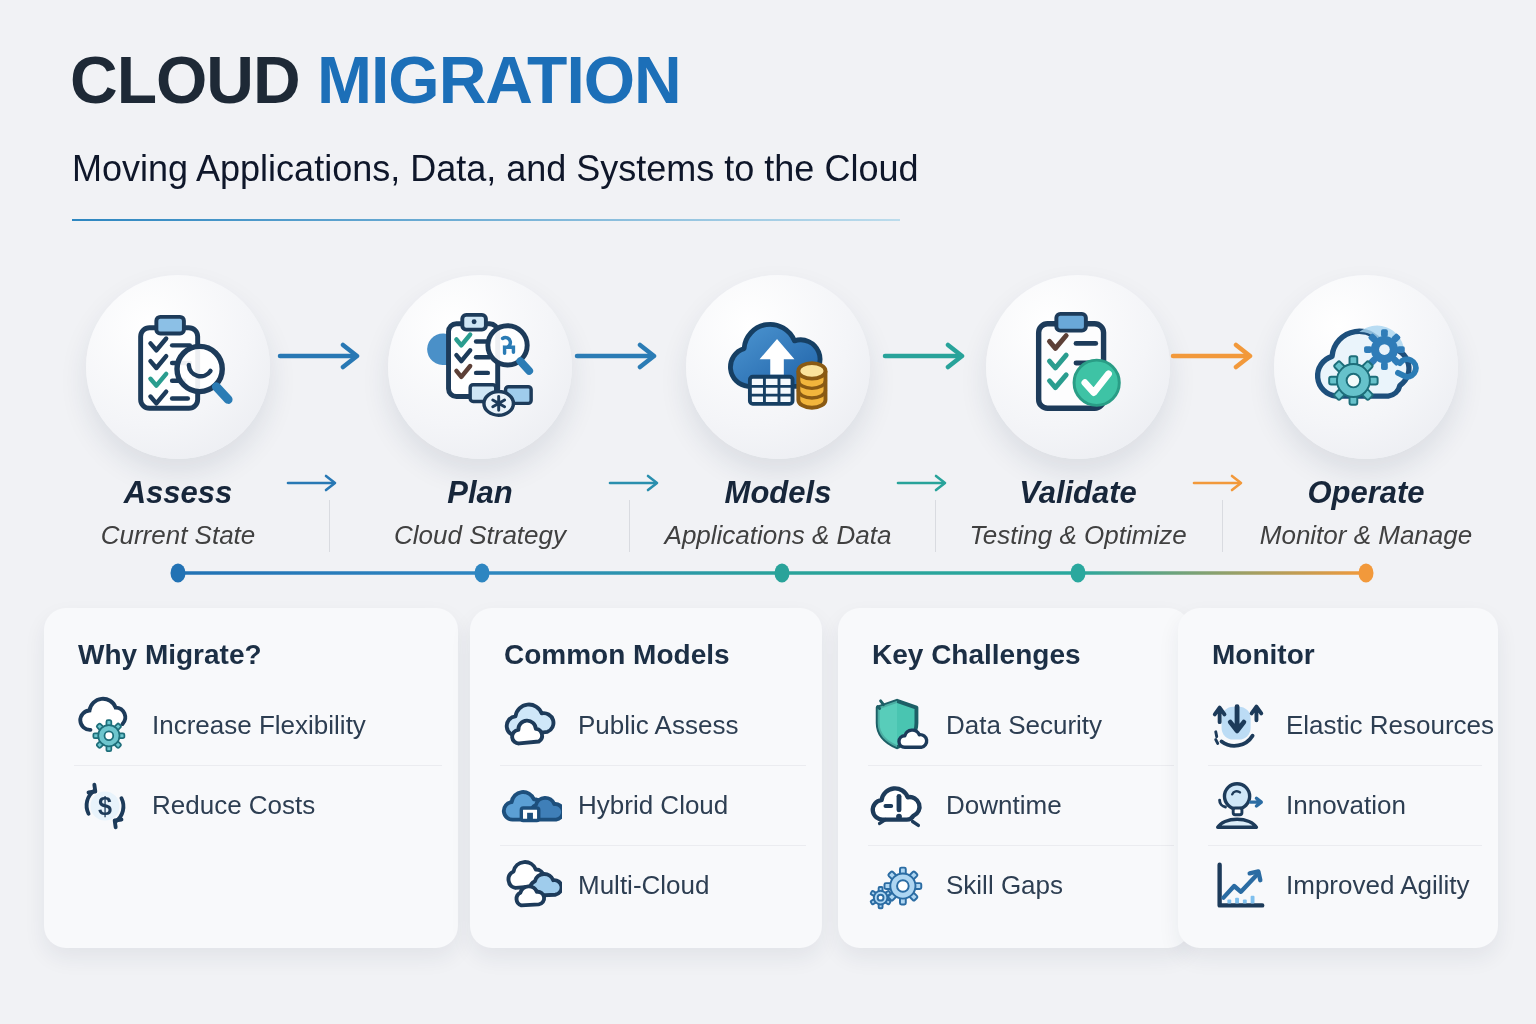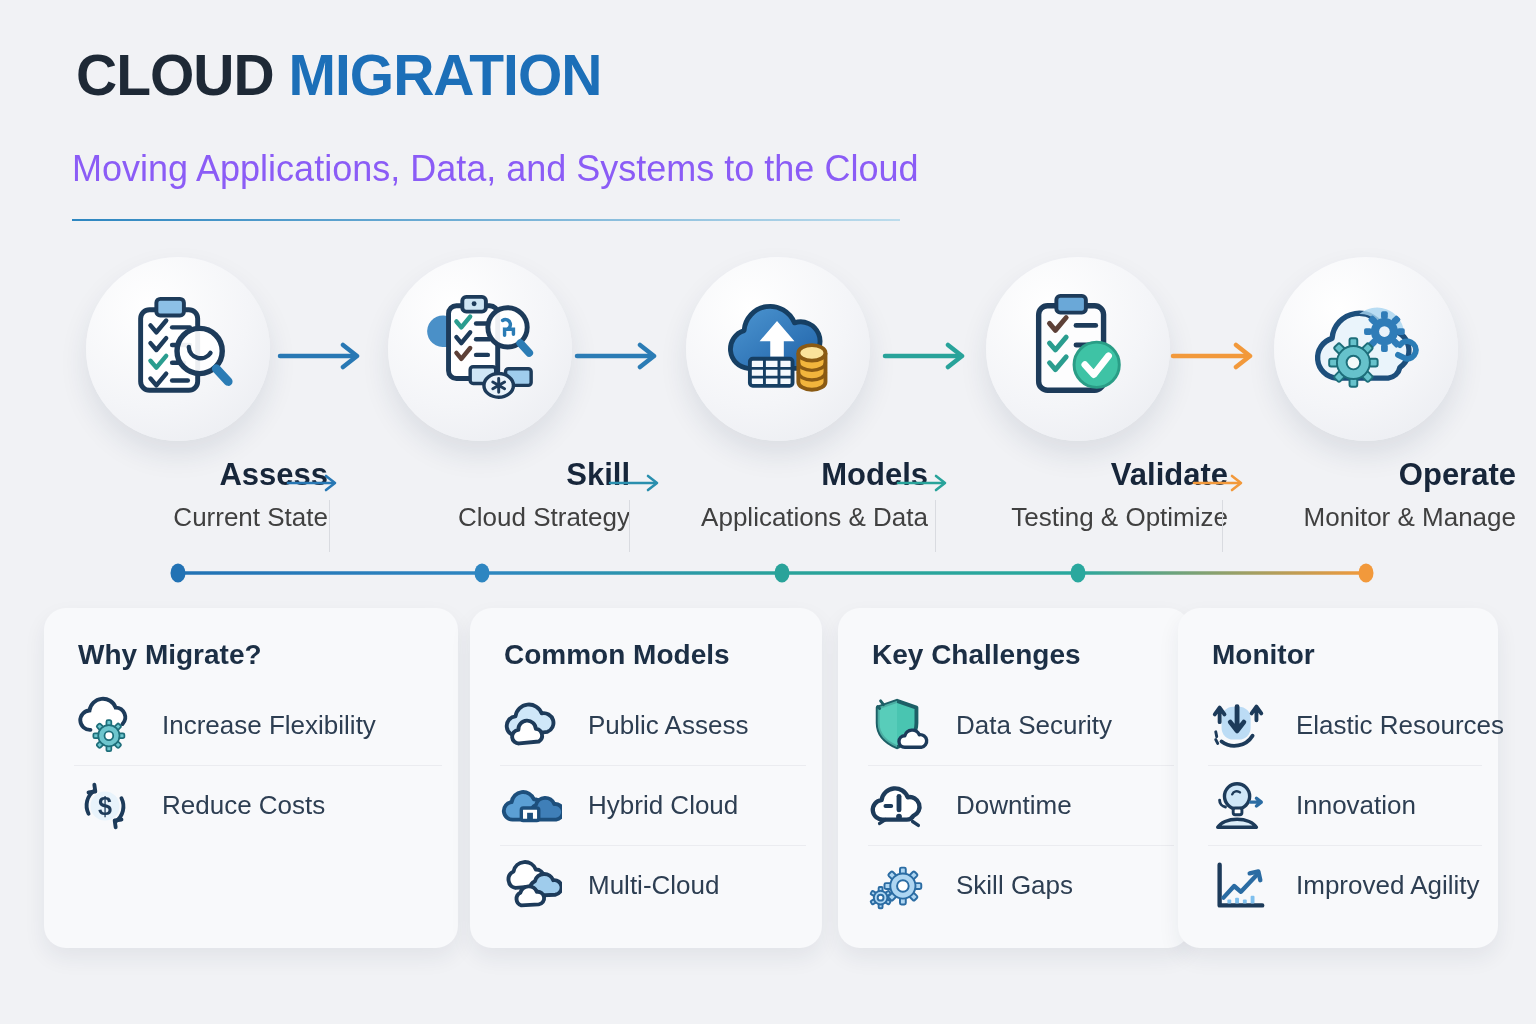--- a/index.html
+++ b/index.html
@@ -1,42 +1,42 @@
 <!DOCTYPE html>
 <html><head>
 <meta charset="utf-8">
 <style>
   html,body{margin:0;padding:0;}
   body{font-family:"Liberation Sans", sans-serif;}
   #canvas{position:relative;width:1536px;height:1024px;background:#f1f2f5;overflow:hidden;}
 
   
-  .title{position:absolute;left:76px;top:42px;font-size:57px;font-weight:bold;letter-spacing:-1px;color:#1e2936;white-space:nowrap;}
+  .title{position:absolute;left:70px;top:42px;font-size:66px;font-weight:bold;letter-spacing:-1px;color:#1e2936;white-space:nowrap;}
   .title .accent{color:#1c6fb8;}
-  .subtitle{position:absolute;left:72px;top:148px;font-size:36px;color:#8b5cf6;white-space:nowrap;}
+  .subtitle{position:absolute;left:72px;top:148px;font-size:36px;color:#0f172a;white-space:nowrap;}
   .header-rule{position:absolute;left:72px;top:219px;width:828px;height:2px;background:linear-gradient(90deg,#2d86c0,#bcdcec);}
 
   
-  .step{position:absolute;top:257px;width:300px;text-align:right;}
+  .step{position:absolute;top:275px;width:300px;text-align:center;font-style:italic;}
   .step-circle{width:184px;height:184px;margin:0 auto;border-radius:50%;
     background:radial-gradient(circle at 35% 28%, #ffffff 0%, #f4f5f8 55%, #e8eaef 100%);
     box-shadow:0 14px 28px rgba(30,50,80,.10);
     display:flex;align-items:center;justify-content:center;}
   .step-title{margin-top:16px;font-size:31px;font-weight:bold;color:#17263a;}
   .step-sub{margin-top:9px;font-size:26px;color:#404040;white-space:nowrap;}
   .flow-arrow{position:absolute;top:342px;}
   .label-arrow{position:absolute;top:474px;}
   .label-divider{position:absolute;top:500px;width:1px;height:52px;background:#d9dbe0;}
   .timeline{position:absolute;left:0;top:556px;}
 
   
   .panel{position:absolute;top:608px;height:340px;background:#f8f9fb;border-radius:22px;
     box-shadow:0 10px 22px rgba(25,40,70,.07);box-sizing:border-box;padding:30px 16px 16px 30px;}
   .panel-heading{font-size:28px;font-weight:bold;color:#1c2f45;line-height:34px;margin:0 0 14px 4px;}
-  .panel-row{display:flex;align-items:center;gap:26px;height:79px;}
+  .panel-row{display:flex;align-items:center;gap:16px;height:79px;}
   .panel-row:not(:last-child){border-bottom:1px solid rgba(30,40,60,.06);}
   .panel-icon{width:62px;flex:none;display:flex;align-items:center;justify-content:center;}
   .panel-label{font-size:26px;color:#2d3e52;white-space:nowrap;}
 
   svg{display:block;}
 </style>
 </head>
 <body>
 
 <div id="canvas">
@@ -89,21 +89,21 @@
         </g>
         <circle cx="88" cy="38" r="20" fill="rgba(255,255,255,0.92)" stroke="#1d3b5a" stroke-width="5"></circle>
         <path d="M83 31 a5 5 0 1 1 2 9 l0 6 m0 -6 l9 0 0 5" fill="none" stroke="#2b7cb5" stroke-width="3.5" stroke-linecap="round"></path>
         <line x1="101" y1="54" x2="110" y2="64" stroke="#2b7cb5" stroke-width="8" stroke-linecap="round"></line>
         <rect x="50" y="78" width="26" height="17" rx="3" fill="#cfe6f5" stroke="#1d3b5a" stroke-width="3.5"></rect>
         <rect x="86" y="80" width="26" height="17" rx="3" fill="#9fccec" stroke="#1d3b5a" stroke-width="3.5"></rect>
         <ellipse cx="79" cy="97" rx="15" ry="12" fill="#eaf3fa" stroke="#1d3b5a" stroke-width="3.5"></ellipse>
         <path d="M79 90 v14 M73 93.5 l12 7 M85 93.5 l-12 7" stroke="#1d3b5a" stroke-width="3" stroke-linecap="round"></path>
       </svg>
     </div>
-    <div class="step-title">Skill</div>
+    <div class="step-title">Plan</div>
     <div class="step-sub">Cloud Strategy</div>
   </div>
 
   <div class="step" style="left:628px">
     <div class="step-circle">
       <svg width="126" height="118" viewBox="0 0 130 120">
         <defs>
           <linearGradient id="mgCloud" x1="0" y1="0" x2="1" y2="1">
             <stop offset="0" stop-color="#4e97d2"></stop>
               <stop offset="1" stop-color="#1f62a8"></stop>

